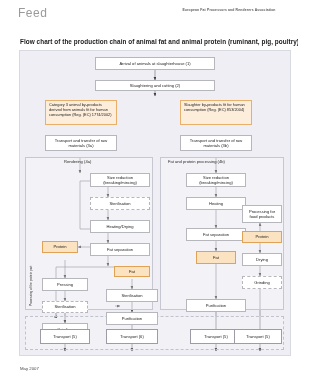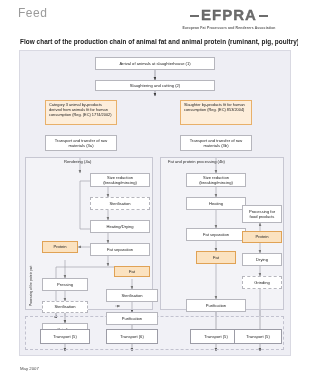--- a/index.html
+++ b/index.html
@@ -86,21 +86,20 @@
     position:absolute;left:20px;top:366px;
     font-size:4.3px;color:#4a4a4a;
   }
 </style>
 </head>
 <body>
 
 <div id="header">
   <div id="feed-title">Feed</div>
   <div id="logo-wrap">
-    <div id="logo-mark">EFPRA</div>
     <div id="logo-sub">European Fat Processors and Renderers Association</div>
   </div>
 </div>
 
 <div id="chart-title">Flow chart of the production chain of animal fat and animal protein (ruminant, pig, poultry)</div>
 
 <div id="canvas">
 
   <svg id="svg-layer" viewBox="0 0 270 304">
     <defs>

